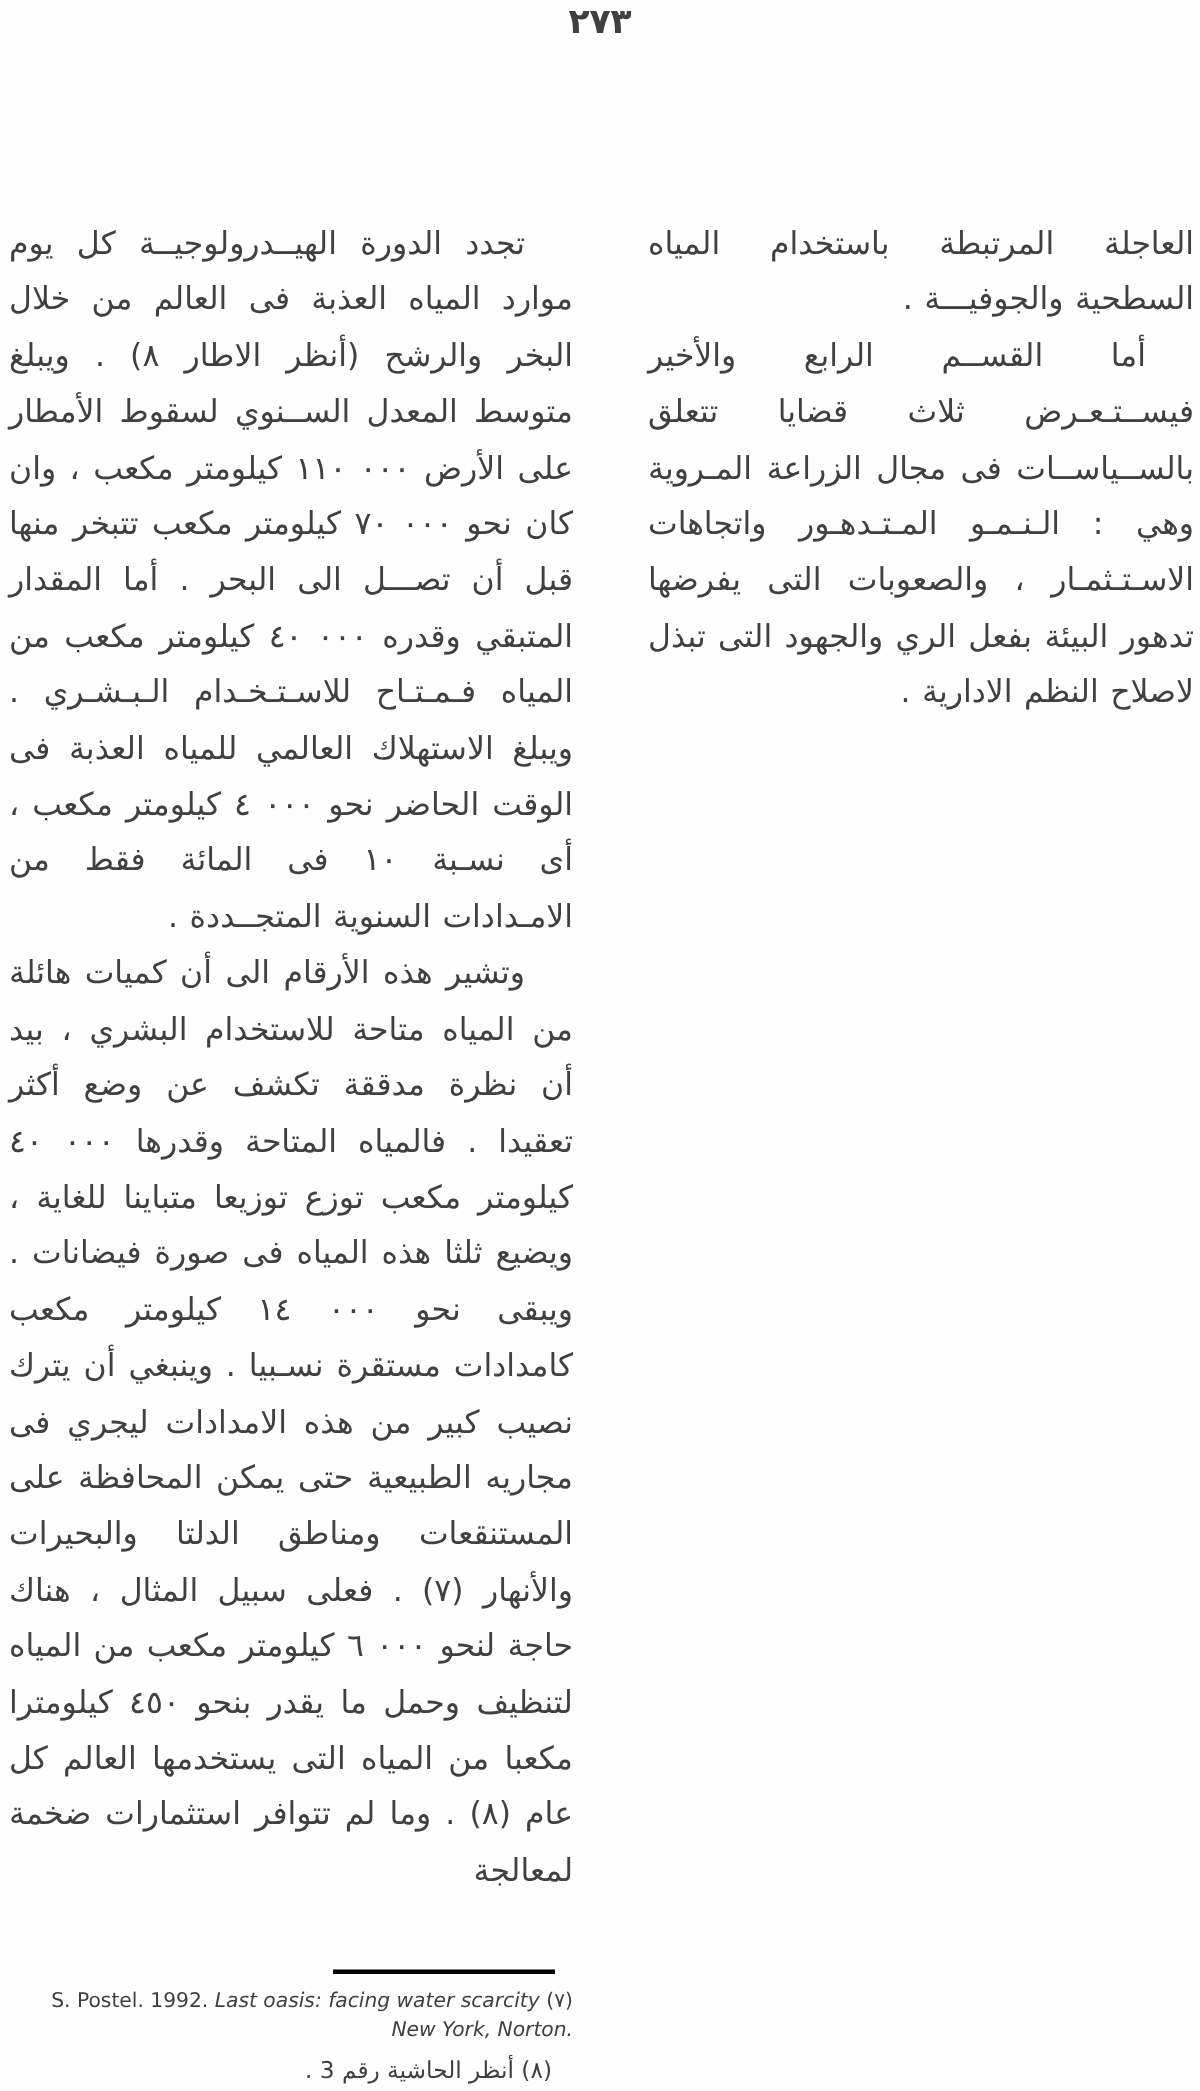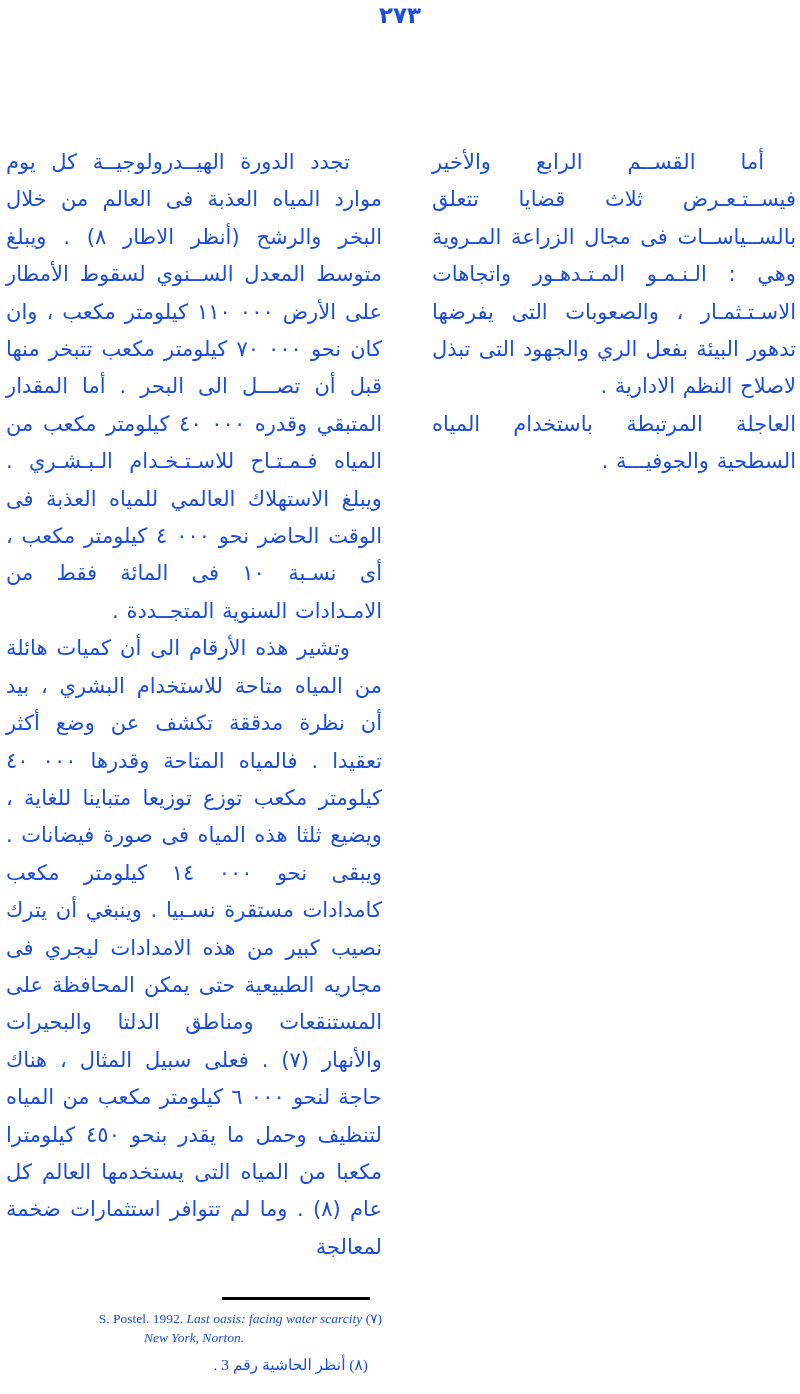--- a/index.html
+++ b/index.html
@@ -6,21 +6,21 @@
     margin: 0;
     padding: 0;
     background: #ffffff;
   }
   * { box-sizing: border-box; }
   .page {
     position: relative;
     width: 800px;
     height: 1394px;
     background: #fefefe;
-    color: #1d4ed8;
+    color: #404040;
     font-family: "DejaVu Sans", sans-serif;
     overflow: hidden;
   }
   .page-number {
     padding-top: 2px;
     text-align: center;
     font-size: 23px;
     font-weight: bold;
     letter-spacing: 1px;
   }
@@ -48,66 +48,65 @@
   .article-title {
     margin: 6px 0 26px 0;
     direction: rtl;
     text-align: right;
     font-size: 23px;
     font-weight: bold;
     line-height: 30px;
   }
   .footnotes {
     position: absolute;
-    bottom: 16px;
+    bottom: 0;
     left: 0;
     right: 0;
     direction: rtl;
-    font-family: Liberation Serif, serif;
   }
   .fn-rule {
     height: 3px;
     width: 148px;
     background: #000;
     margin: 0 12px 9px auto;
   }
   .fn {
     font-size: 13.5px;
     line-height: 19.5px;
   }
   .fn-latin {
     direction: rtl;
     text-align: right;
   }
   .fn-latin .latin { direction: ltr; }
   .italic { font-style: italic; }
   .fn-tail {
     direction: ltr;
-    text-align: center;
+    text-align: right;
   }
   .fn-arabic {
     margin-top: 7px;
     font-size: 15.5px;
     text-align: right;
     padding-left: 0;
     padding-right: 14px;
   }
 </style>
 </head>
 <body>
 
 <div class="page">
 
   <div class="page-number">٢٧٣</div>
 
   <div class="columns">
 
     <div class="col col-first">
+      <p class="body-text">العاجلة المرتبطة باستخدام المياه السطحية والجوفيـــة .</p>
       <p class="body-text indent">أما القســم الرابع والأخير فيســتـعـرض ثلاث قضايا تتعلق بالســياســات فى مجال الزراعة المـروية وهي : الـنـمـو المـتـدهـور واتجاهات الاسـتـثمـار ، والصعوبات التى يفرضها تدهور البيئة بفعل الري والجهود التى تبذل لاصلاح النظم الادارية .</p>
-      <p class="body-text">العاجلة المرتبطة باستخدام المياه السطحية والجوفيـــة .</p>
     </div>
 
     <div class="col col-second">
       <p class="body-text indent">تجدد الدورة الهيــدرولوجيــة كل يوم موارد المياه العذبة فى العالم من خلال البخر والرشح (أنظر الاطار ٨) . ويبلغ متوسط المعدل الســنوي لسقوط الأمطار على الأرض ١١٠&nbsp;٠٠٠ كيلومتر مكعب ، وان كان نحو ٧٠&nbsp;٠٠٠ كيلومتر مكعب تتبخر منها قبل أن تصـــل الى البحر . أما المقدار المتبقي وقدره ٤٠&nbsp;٠٠٠ كيلومتر مكعب من المياه فـمـتـاح للاسـتـخـدام الـبـشـري . ويبلغ الاستهلاك العالمي للمياه العذبة فى الوقت الحاضر نحو ٤&nbsp;٠٠٠ كيلومتر مكعب ، أى نسـبة ١٠ فى المائة فقط من الامـدادات السنوية المتجــددة .</p>
       <p class="body-text indent">وتشير هذه الأرقام الى أن كميات هائلة من المياه متاحة للاستخدام البشري ، بيد أن نظرة مدققة تكشف عن وضع أكثر تعقيدا . فالمياه المتاحة وقدرها ٤٠&nbsp;٠٠٠ كيلومتر مكعب توزع توزيعا متباينا للغاية ، ويضيع ثلثا هذه المياه فى صورة فيضانات . ويبقى نحو ١٤&nbsp;٠٠٠ كيلومتر مكعب كامدادات مستقرة نسـبيا . وينبغي أن يترك نصيب كبير من هذه الامدادات ليجري فى مجاريه الطبيعية حتى يمكن المحافظة على المستنقعات ومناطق الدلتا والبحيرات والأنهار (٧) . فعلى سبيل المثال ، هناك حاجة لنحو ٦&nbsp;٠٠٠ كيلومتر مكعب من المياه لتنظيف وحمل ما يقدر بنحو ٤٥٠ كيلومترا مكعبا من المياه التى يستخدمها العالم كل عام (٨) . وما لم تتوافر استثمارات ضخمة لمعالجة</p>
 
       <div class="footnotes">
         <div class="fn-rule"></div>
         <div class="fn fn-latin" dir="rtl">
           <span>(٧)</span>

